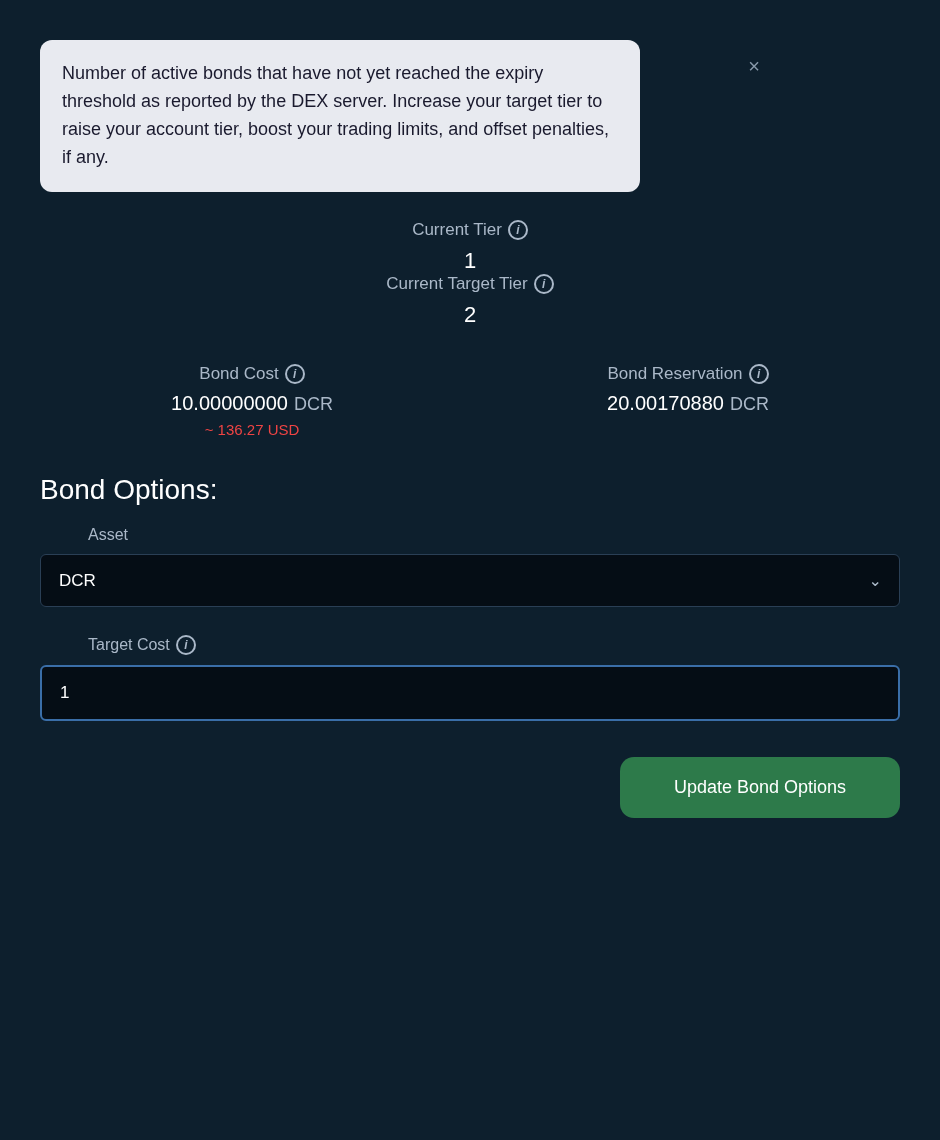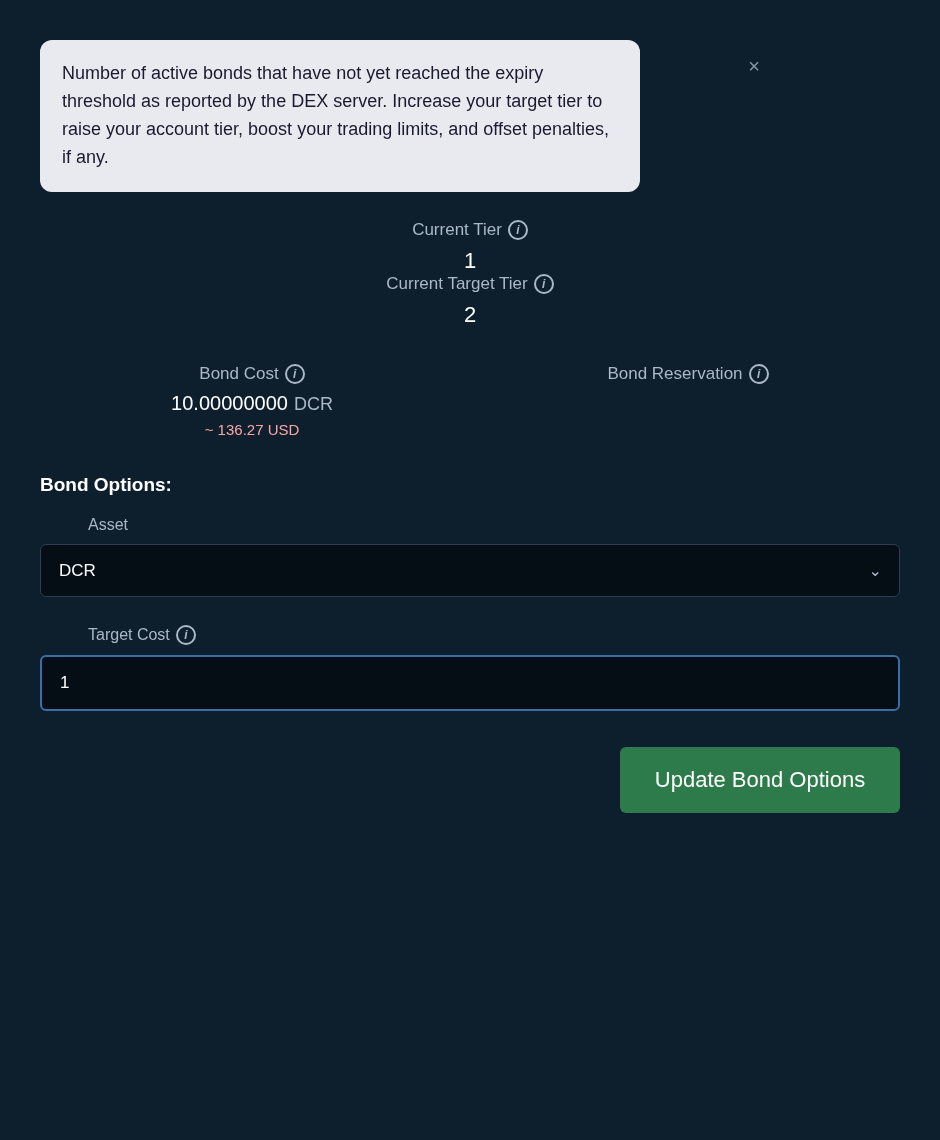--- a/index.html
+++ b/index.html
@@ -126,29 +126,29 @@
       margin-bottom: 6px;
     }
 
     .cost-main span.currency {
       color: #aab8c8;
       font-size: 18px;
       margin-left: 6px;
     }
 
     .cost-usd {
-      color: #fca5a5;
+      color: #ef4444;
       font-size: 15px;
     }
 
     
     .section-title {
       color: #ffffff;
-      font-size: 19px;
-      font-weight: 700;
+      font-size: 28px;
+      font-weight: 400;
       margin-bottom: 20px;
     }
 
     .field-label {
       color: #aab8c8;
       font-size: 16px;
       margin-bottom: 10px;
       display: flex;
       align-items: center;
       gap: 6px;
@@ -197,23 +197,23 @@
 
     
     .button-row {
       display: flex;
       justify-content: flex-end;
     }
 
     .update-button {
       background-color: #2d7a4a;
       border: none;
-      border-radius: 6px;
-      color: #ffffff;
-      font-size: 22px;
+      border-radius: 14px;
+      color: #ffffff;
+      font-size: 18px;
       padding: 20px 32px;
       cursor: pointer;
       min-width: 280px;
     }
   </style>
 </head>
 <body>
 
 <div class="modal-container">
 
@@ -247,20 +247,23 @@
       </div>
       <div class="cost-main">
         <span>10.00000000</span><span class="currency">DCR</span>
       </div>
       <div class="cost-usd">~ 136.27 USD</div>
     </div>
     <div class="cost-block">
       <div class="cost-label">
         <span>Bond Reservation</span>
         <span class="info-icon">i</span>
+      </div>
+      <div class="cost-main">
+        <span>20.00170880</span><span class="currency">DCR</span>
       </div>
     </div>
   </div>
 
   <div class="bond-options-section">
     <div class="section-title">Bond Options:</div>
 
     <div class="field-label">Asset</div>
 
     <div class="select-wrapper">

